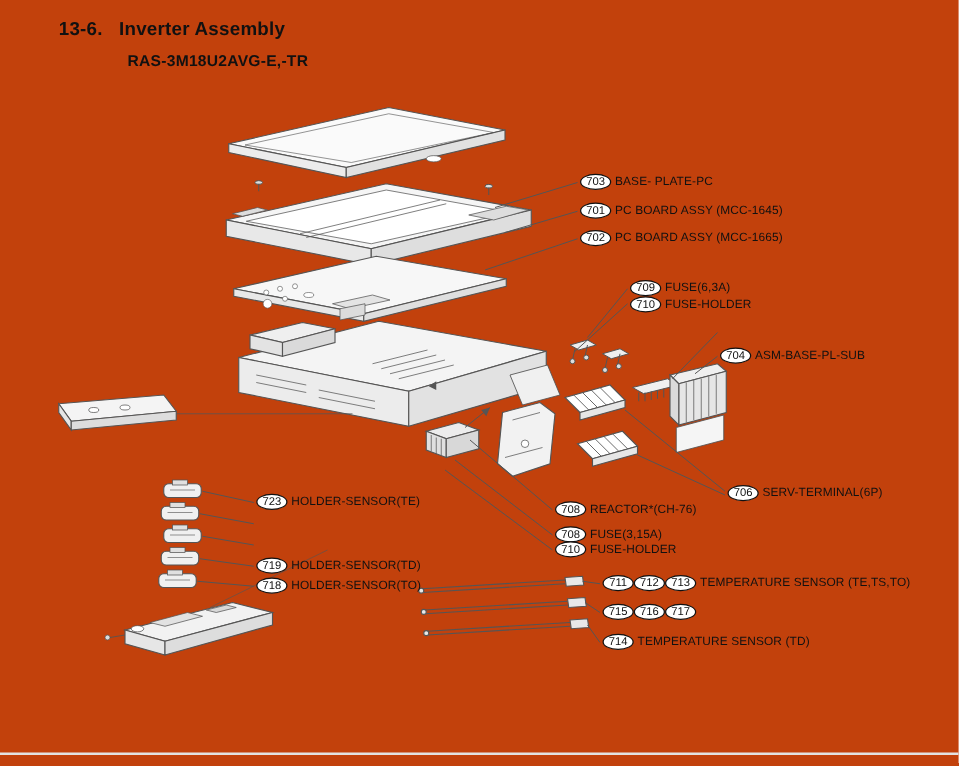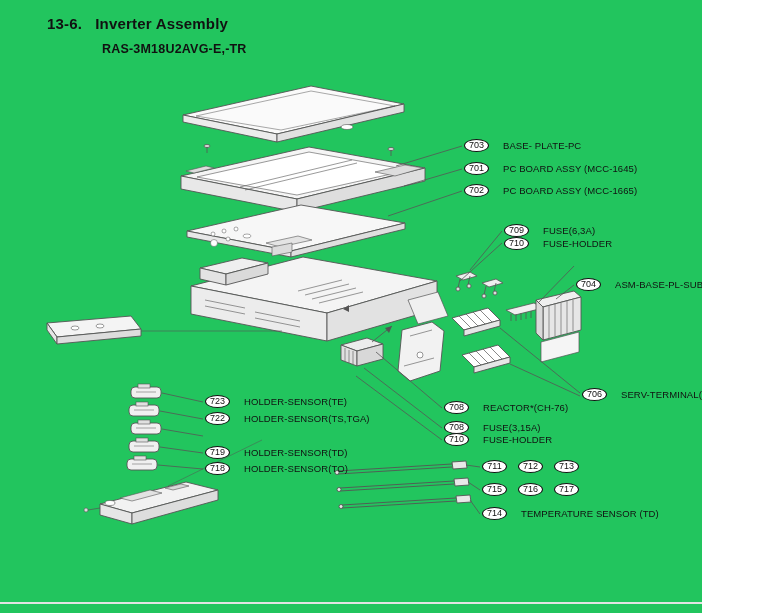--- a/index.html
+++ b/index.html
@@ -1,26 +1,26 @@
 <!DOCTYPE html>
 <html><head>
 <meta charset="utf-8">
 <style>
   * { margin:0; padding:0; box-sizing:border-box; }
   html,body { background:#fff; }
   body { font-family:"Liberation Sans", sans-serif; color:#111; }
-  .page { position:relative; width:702px; height:613px; background:#22c55e; overflow:hidden; }
+  .page { position:relative; width:767px; height:613px; background:#c2410c; overflow:hidden; }
 
   .section-heading { position:absolute; left:47px; top:15px; font-size:15px; font-weight:bold; letter-spacing:.2px; white-space:nowrap; }
   .section-number { display:inline-block; margin-right:13px; }
   .model-line { position:absolute; left:102px; top:42px; font-size:12.5px; font-weight:bold; letter-spacing:.2px;text-align:right; }
 
   .diagram-svg { position:absolute; left:0; top:0; }
 
-  .callout { position:absolute; display:flex; align-items:center; gap:11px; white-space:nowrap; }
+  .callout { position:absolute; display:flex; align-items:center; gap:0; white-space:nowrap; }
   .part-num {
     display:inline-flex; align-items:center; justify-content:center;
     min-width:25px; height:13px; padding:0 2px;
     border:1.2px solid #111; border-radius:50%;
     font-size:9px; background:#fff; line-height:1;
   }
   .part-label { font-size:9.5px; padding-left:3px; letter-spacing:.1px; }
 
   .footer-rule { position:absolute; left:0; bottom:9px; width:767px; height:2px; background:#e3e3e3; }
 </style>
@@ -274,24 +274,20 @@
     <span class="part-label">ASM-BASE-PL-SUB</span>
   </div>
   <div class="callout" style="left:582px;top:388px">
     <span class="part-num">706</span>
     <span class="part-label">SERV-TERMINAL(6P)</span>
   </div>
   <div class="callout" style="left:205px;top:395px">
     <span class="part-num">723</span>
     <span class="part-label">HOLDER-SENSOR(TE)</span>
   </div>
-  <div class="callout" style="left:205px;top:412px">
-    <span class="part-num">722</span>
-    <span class="part-label">HOLDER-SENSOR(TS,TGA)</span>
-  </div>
   <div class="callout" style="left:205px;top:446px">
     <span class="part-num">719</span>
     <span class="part-label">HOLDER-SENSOR(TD)</span>
   </div>
   <div class="callout" style="left:205px;top:462px">
     <span class="part-num">718</span>
     <span class="part-label">HOLDER-SENSOR(TO)</span>
   </div>
   <div class="callout" style="left:444px;top:401px">
     <span class="part-num">708</span>
@@ -302,20 +298,21 @@
     <span class="part-label">FUSE(3,15A)</span>
   </div>
   <div class="callout" style="left:444px;top:433px">
     <span class="part-num">710</span>
     <span class="part-label">FUSE-HOLDER</span>
   </div>
   <div class="callout" style="left:482px;top:460px">
     <span class="part-num">711</span>
     <span class="part-num">712</span>
     <span class="part-num">713</span>
+    <span class="part-label">TEMPERATURE SENSOR (TE,TS,TO)</span>
   </div>
   <div class="callout" style="left:482px;top:483px">
     <span class="part-num">715</span>
     <span class="part-num">716</span>
     <span class="part-num">717</span>
   </div>
   <div class="callout" style="left:482px;top:507px">
     <span class="part-num">714</span>
     <span class="part-label">TEMPERATURE SENSOR (TD)</span>
   </div>

